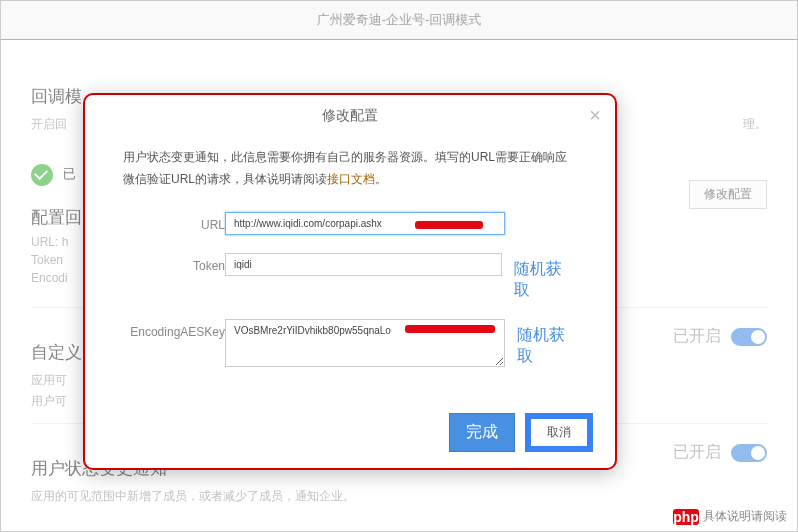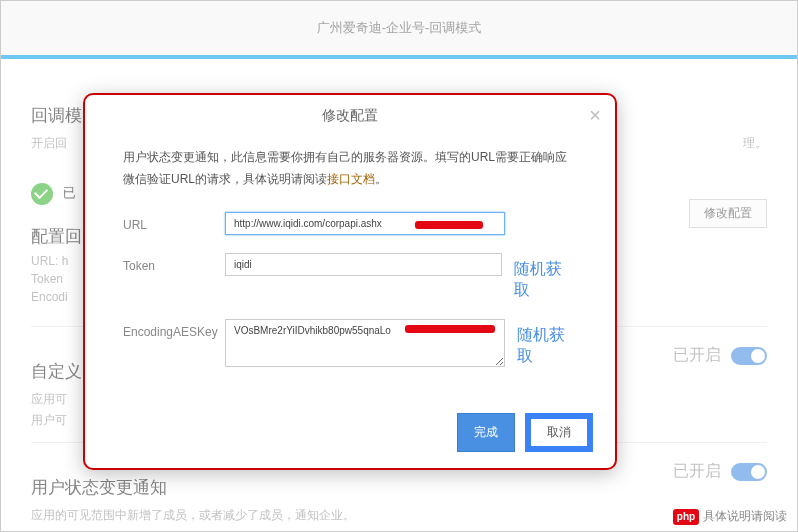--- a/index.html
+++ b/index.html
@@ -9,23 +9,23 @@
     color: #333;
     background: #fff;
     width: 798px;
     height: 532px;
     overflow: hidden;
     position: relative;
     border: 1px solid #ccc;
   }
   .page-header {
     background: #f5f5f5;
-    border-bottom: 4px solid #0ea5e9;
+    border-bottom: 1px solid #0ea5e9;
     text-align: center;
-    padding: 18px 0;
+    padding: 10px 0;
     color: #666;
   }
   .content-area {
     padding: 20px 30px;
   }
   .section {
     border-top: 1px solid #e8e8e8;
     padding: 18px 0 12px 0;
     position: relative;
   }
@@ -95,21 +95,21 @@
   .tip {
     font-size: 12px; color: #555; line-height: 1.8;
     margin-bottom: 22px;
   }
   .tip a { color: #a16207; text-decoration: none; }
   .form-row {
     display: flex; align-items: flex-start;
     margin-bottom: 18px;
   }
   .form-label {
-    width: 102px; 
+    width: 102px; text-align: right;
     font-size: 12px; color: #888; padding-top: 6px;
     flex-shrink: 0;
   }
   .form-input {
     width: 280px; border: 1px solid #ccc;
     padding: 5px 8px; font-size: 10px; color: #444;
     font-family: inherit;
   }
   .form-input.focused { border-color: #6fb3f0; box-shadow: 0 0 2px #6fb3f0;}
   textarea.form-input { height: 48px; resize: both; }
@@ -120,34 +120,34 @@
   .redact {
     display: inline-block; height: 8px; background: #e30613;
     border-radius: 3px; vertical-align: middle;
   }
   .modal-footer {
     position: absolute; right: 22px; bottom: 16px;
     display: flex; gap: 10px;
   }
   .btn-primary {
     background: #4a90e2; color: #fff; border: 1px solid #3a80d2;
-    padding: 5px 16px; font-size: 12px;
+    padding: 5px 16px; font-size: 16px;
   }
   .btn-default {
     background: #fff; color: #555; border: 6px solid #3b82f6;
     padding: 5px 16px; font-size: 12px;
   }
   .watermark {
     position: absolute; right: 10px; bottom: 6px;
     font-size: 12px; color: #888;
     display: flex; align-items: center; gap: 4px;
   }
   .wm-logo {
     width: 26px; height: 16px; background: #e30613;
-    border-radius: 3px; color: #fff; font-size: 10px;
+    border-radius: 3px; color: #fff; font-size: 14px;
     display: flex; align-items: center; justify-content: center;
     font-weight: bold;
   }
 </style>
 </head>
 <body>
 
 <div class="page-header">
   <span>广州爱奇迪-企业号-回调模式</span>
 </div>

